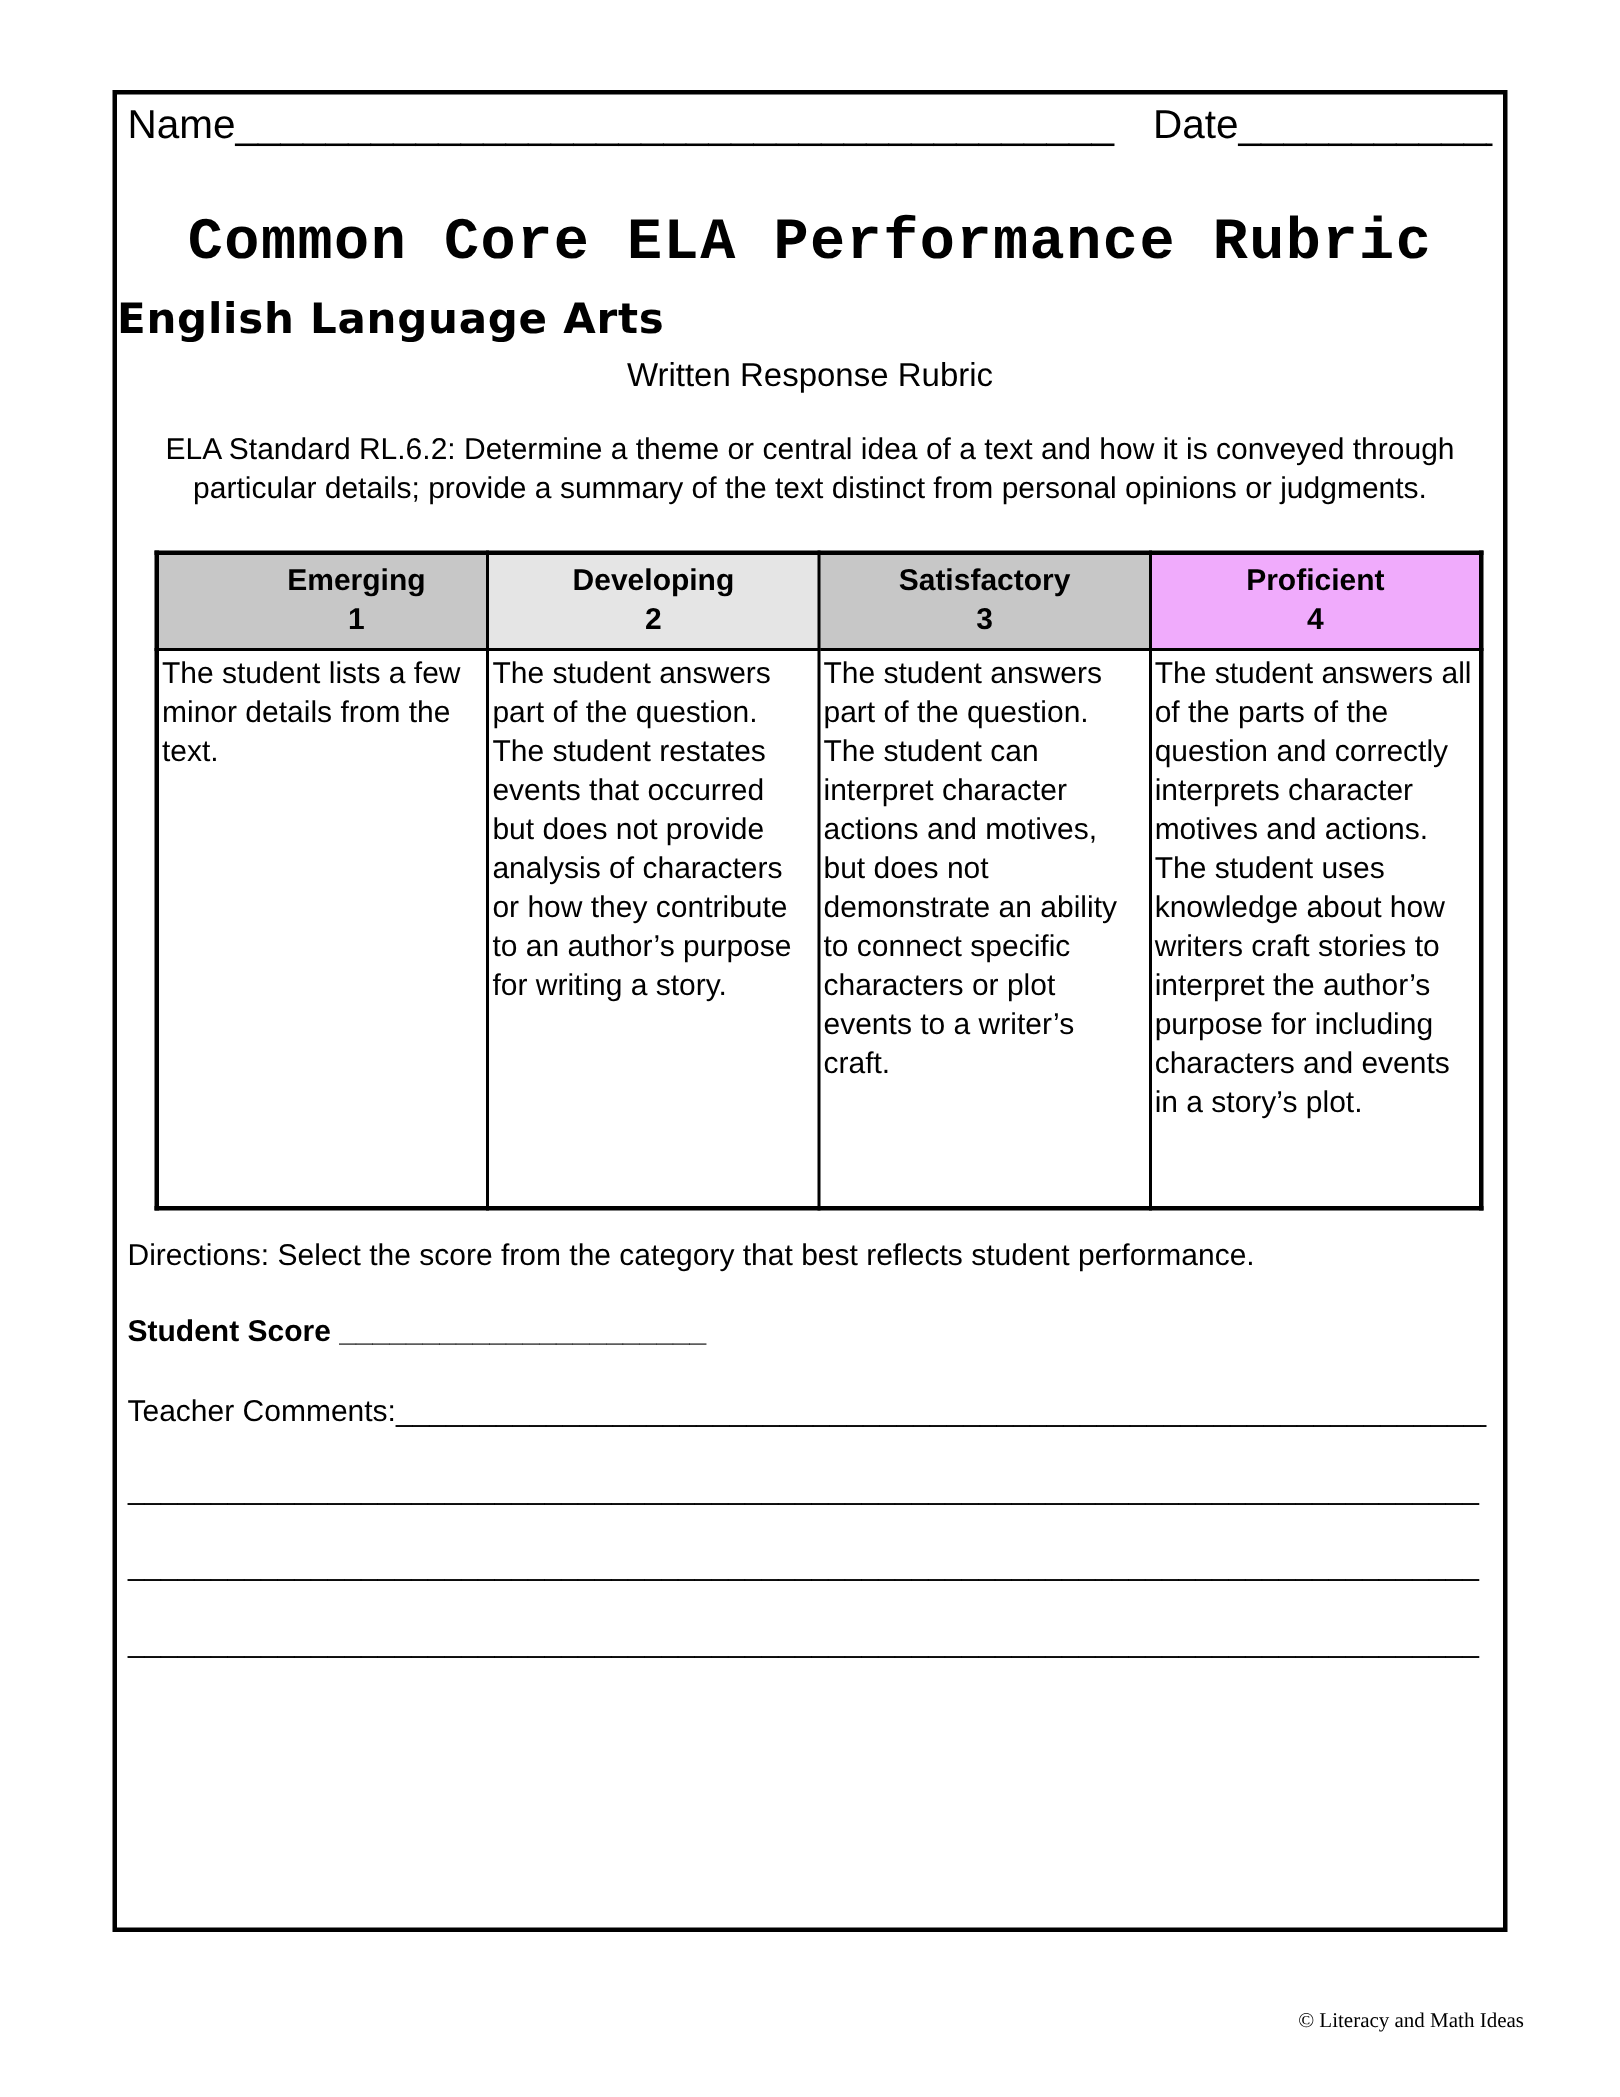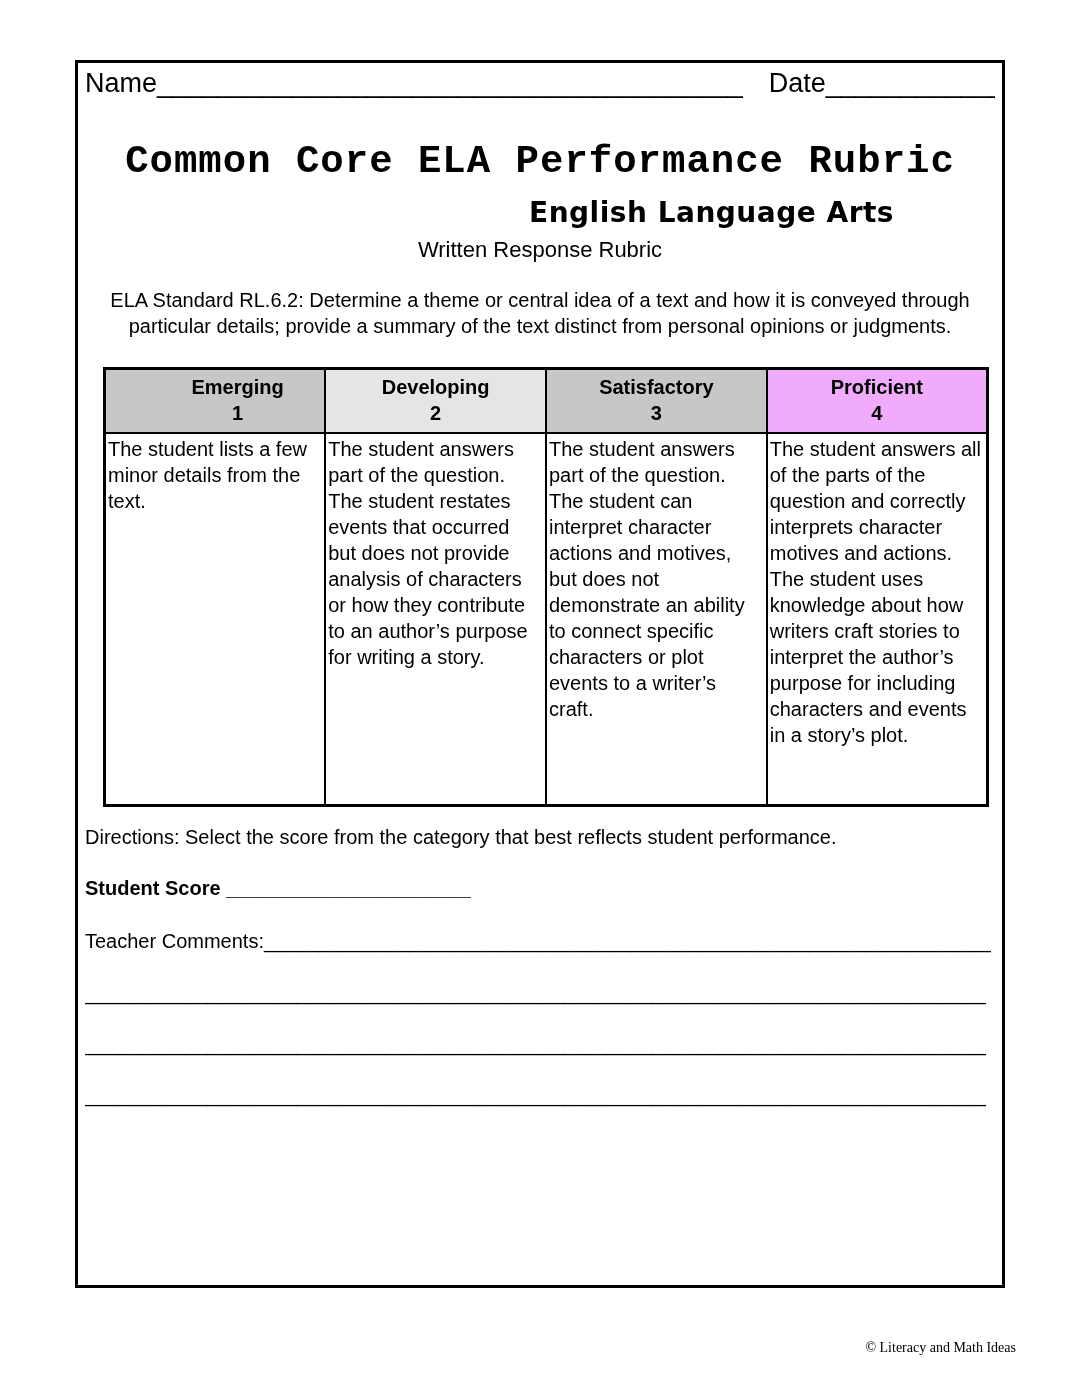--- a/index.html
+++ b/index.html
@@ -29,21 +29,21 @@
 
   
   .doc-title {
     left: 78px; top: 140px; width: 924px;
     text-align: center;
     font-family: Liberation Mono, monospace;
     font-size: 39px; font-weight: bold; letter-spacing: 1px;
   }
   .doc-subtitle {
     left: 78px; top: 196px; width: 816px;
-    text-align: right;
+    text-align: left;
     font-family: "DejaVu Sans", sans-serif;
     font-size: 28px; font-weight: bold; letter-spacing: 0.5px;
   }
   .doc-subsub {
     left: 78px; top: 237px; width: 924px;
     text-align: center;
     font-size: 22px;
   }
 
   

